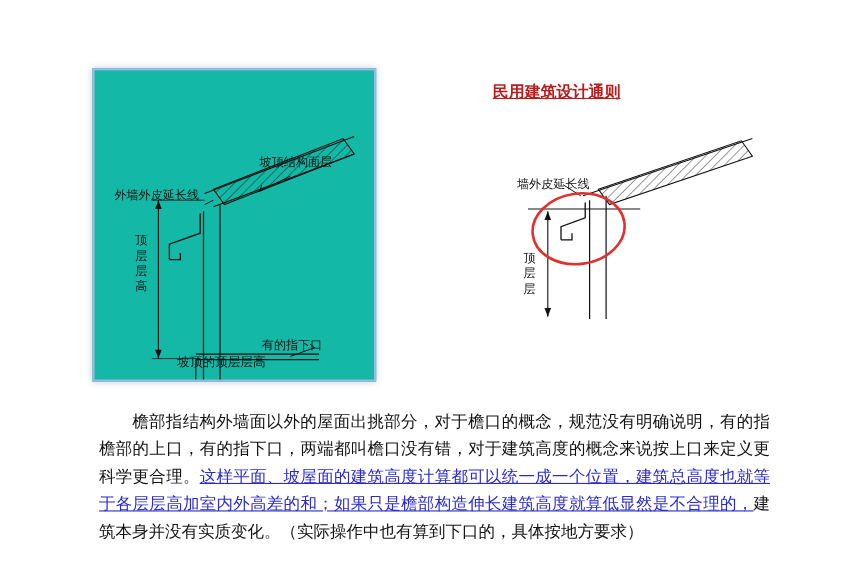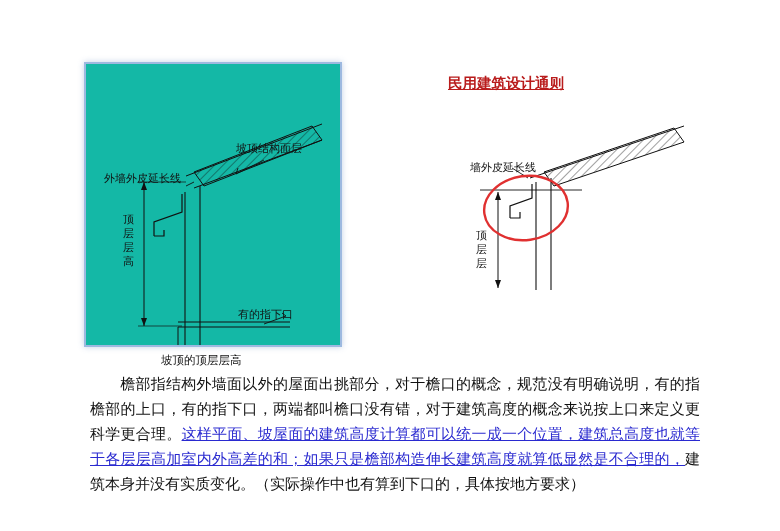--- a/index.html
+++ b/index.html
@@ -45,21 +45,20 @@
     white-space: normal;
     text-align: center;
     line-height: 14px;
   }
   .caption {
     position: absolute;
     font-family: Liberation Mono, monospace;
     font-size: 11.5px;
     color: #111111;
     white-space: nowrap;
-    margin-top: 31px;
   }
 
   
   .right-title {
     position: absolute;
     left: 448px;
     top: 74px;
     font-family: "Liberation Sans", sans-serif;
     font-size: 14.5px;
     font-weight: bold;

